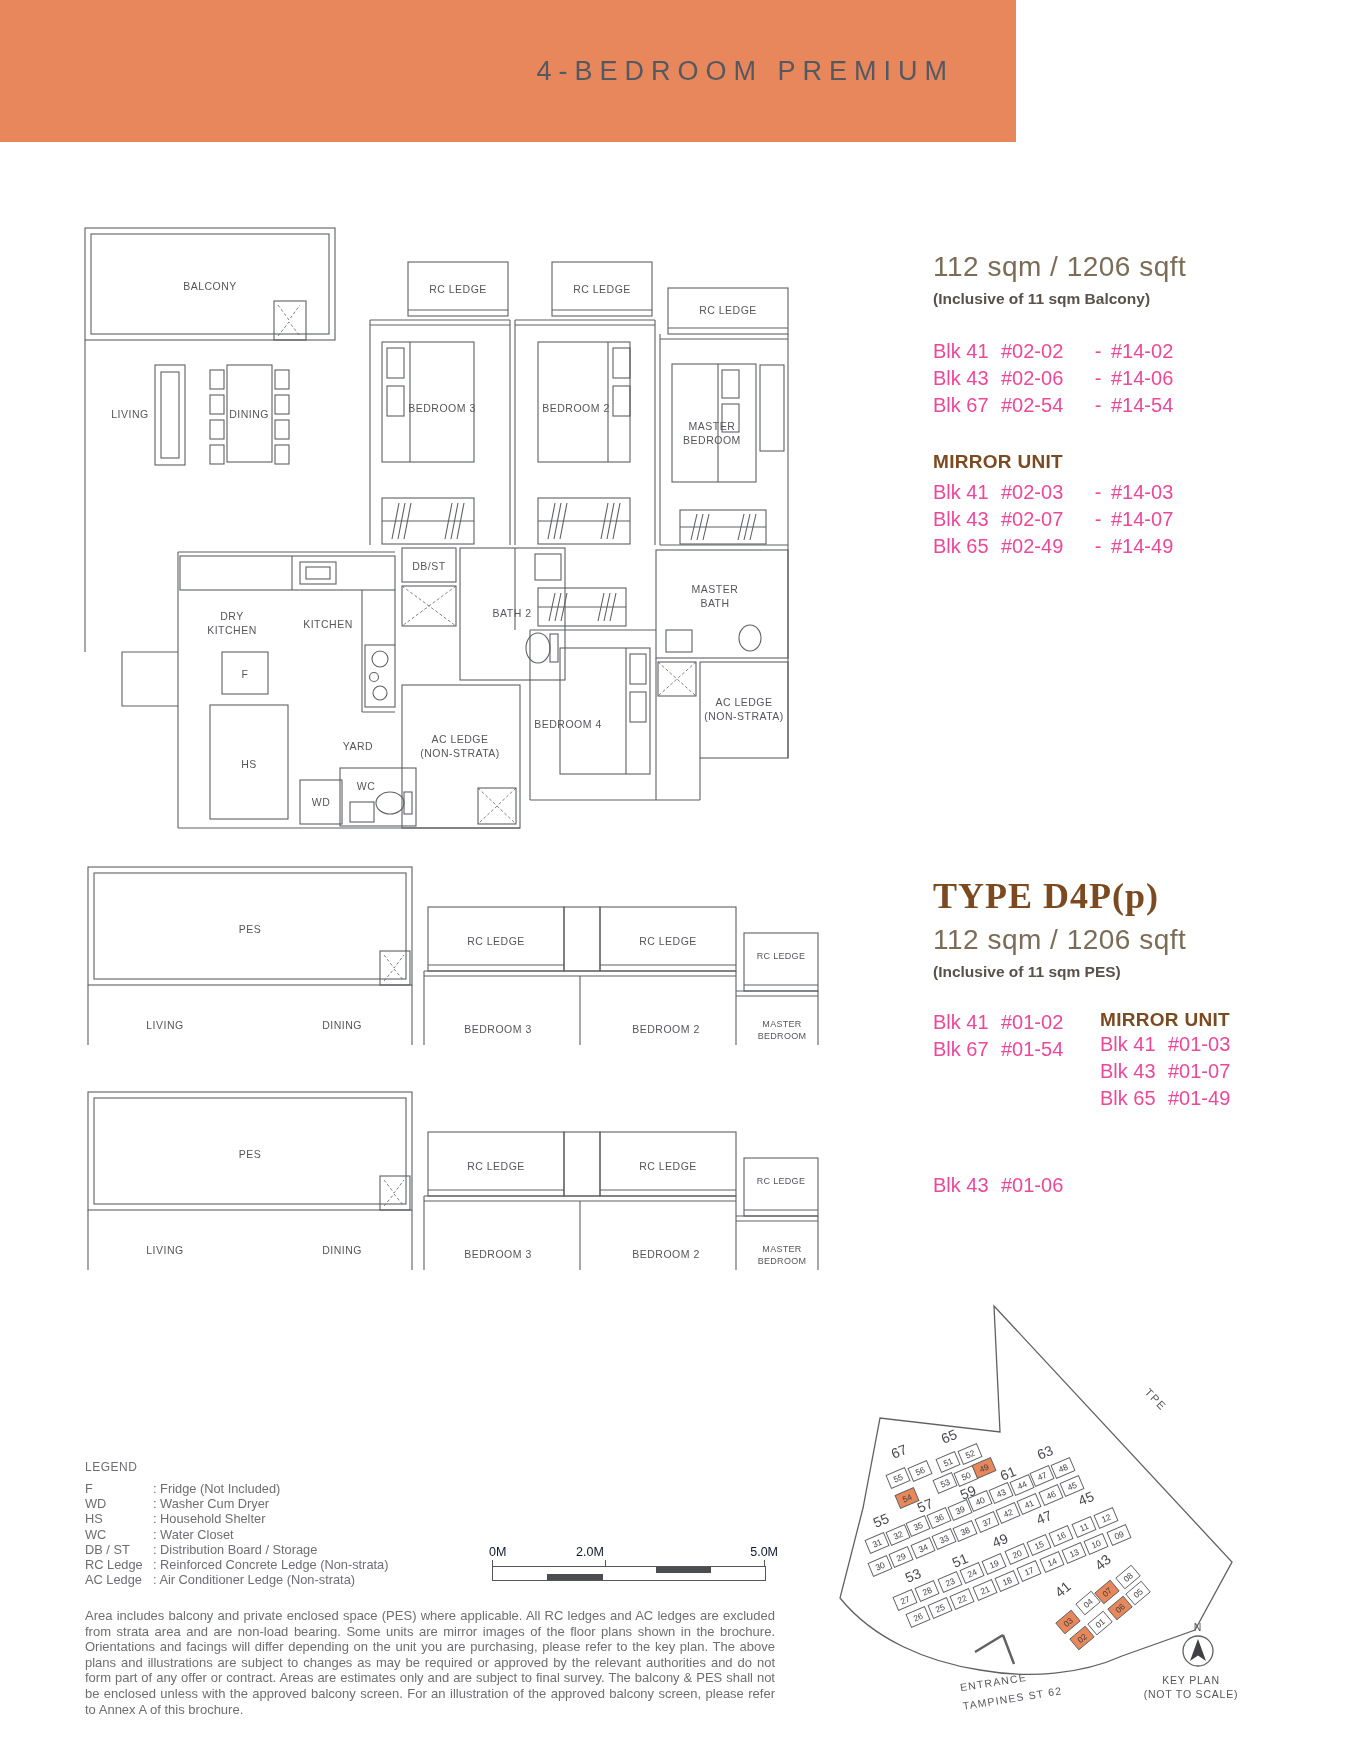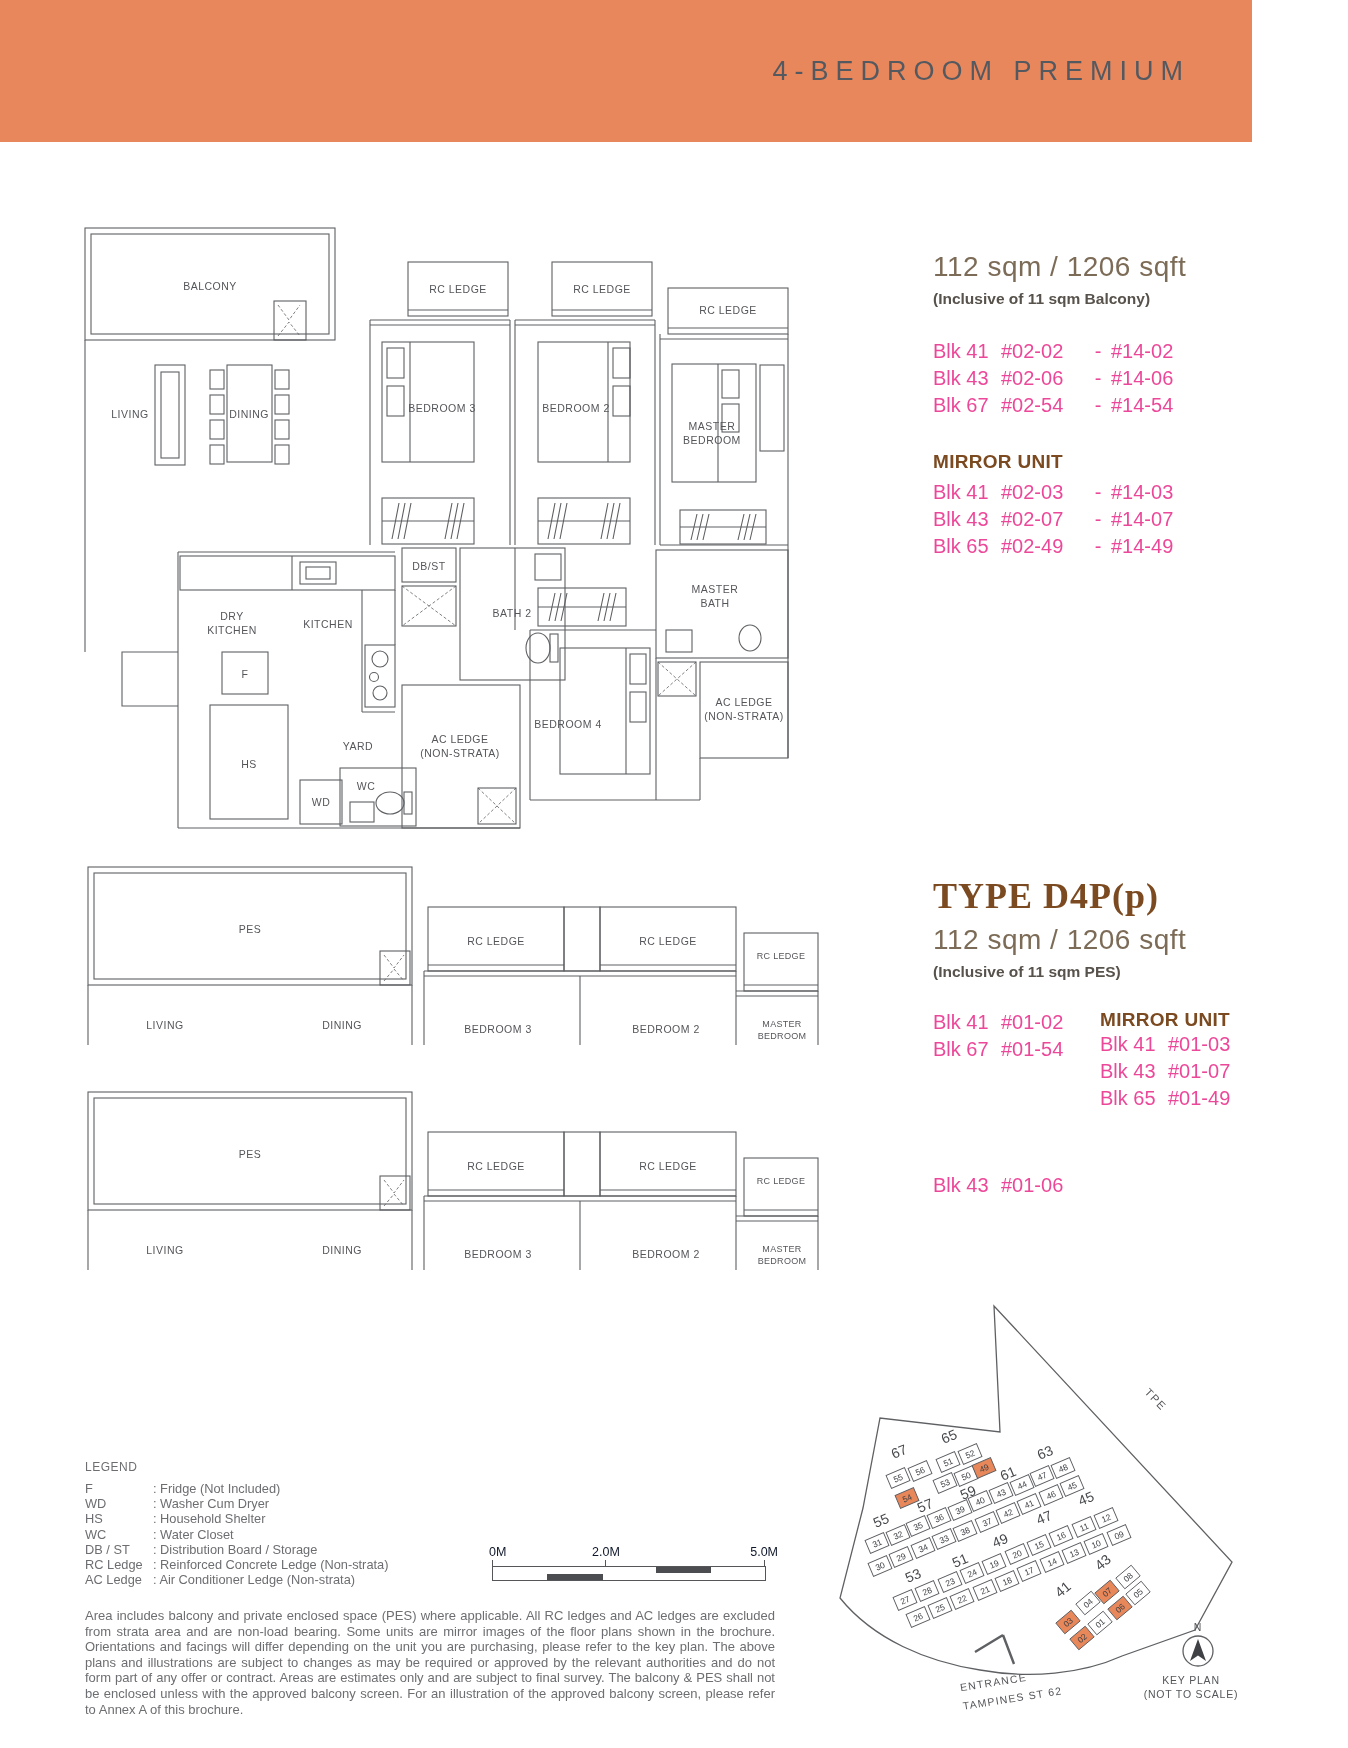--- a/index.html
+++ b/index.html
@@ -1,20 +1,20 @@
 <!DOCTYPE html>
 <html><head>
 <meta charset="utf-8">
 <style>
   html,body{margin:0;padding:0;}
   body{width:1348px;height:1748px;position:relative;background:#ffffff;
        font-family:"Liberation Sans",sans-serif;overflow:hidden;}
 
   
-  .banner{position:absolute;left:0;top:0;width:1252px;height:142px;background:#E8875C;}
+  .banner{position:absolute;left:0;top:0;width:1016px;height:142px;background:#E8875C;}
   .banner-title{position:absolute;right:62px;top:0;line-height:142px;
        font-size:27px;letter-spacing:7px;color:#545960;font-weight:400;white-space:nowrap;}
 
   
   .typeblock{position:absolute;}
   #d4p{left:933px;top:243px;width:390px;}
   #d4pp{left:933px;top:878px;width:400px;}
   .type-title{font-family:"Liberation Serif",serif;font-weight:700;color:#7B4A21;
        font-size:36px;letter-spacing:1px;margin:0;line-height:1.05;}
   .area-line{font-size:28px;color:#7C6C57;margin-top:8px;letter-spacing:.5px;}
@@ -33,21 +33,21 @@
   
   .legend{position:absolute;left:85px;top:1460px;color:#6D6E71;}
   .legend-title{font-size:12px;letter-spacing:.5px;margin-bottom:7px;}
   .legend-row{display:flex;font-size:12.8px;line-height:15.2px;}
   .legend-abbr{width:68px;flex:none;}
 
   
   .scalebar{position:absolute;left:492px;top:1545px;width:278px;height:40px;
        color:#0f172a;font-size:12.5px;}
   .sb-label{position:absolute;top:0;}
-  .sb-0{left:-3px}.sb-2{left:100px}.sb-5{right:-8px}
+  .sb-0{left:-3px}.sb-2{left:84px}.sb-5{right:-8px}
   .sb-tick{position:absolute;top:15px;width:1px;height:6px;background:#55565A;}
   .sb-bar{position:absolute;left:0;top:21px;width:272px;height:13px;
        border:1px solid #55565A;background:#fff;}
   .sb-seg{position:absolute;background:#4B4D51;height:6px;}
   .sb-seg1{left:54px;bottom:0;width:56px;}
   .sb-seg2{left:163px;top:0;width:55px;}
 
   
   .disclaimer{position:absolute;left:85px;top:1608px;width:690px;font-size:13px;
        line-height:15.6px;color:#6D6E71;text-align:justify;}

